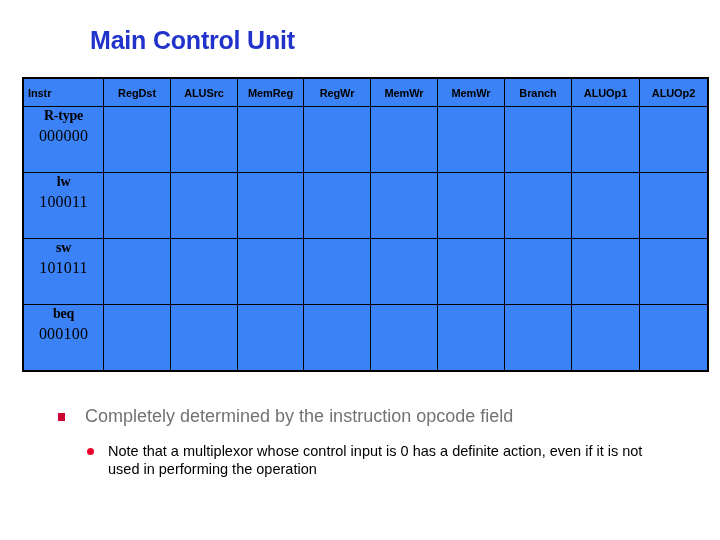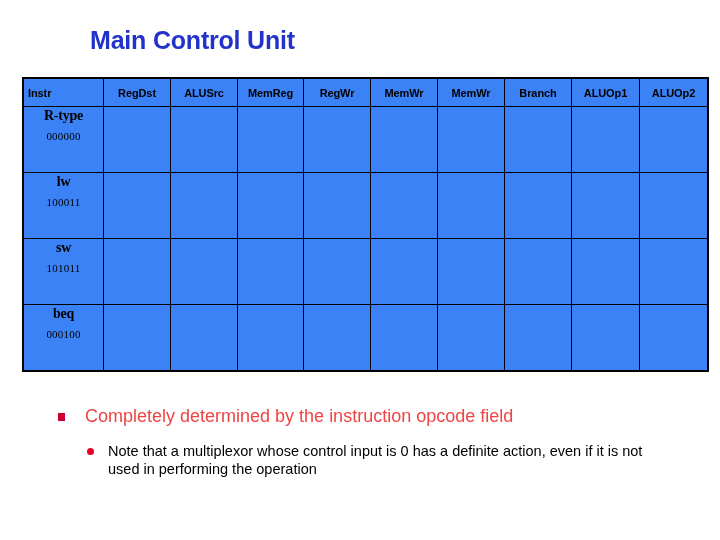--- a/index.html
+++ b/index.html
@@ -69,41 +69,41 @@
   }
   .instr-name {
     display: block;
     font-size: 14px;
     font-weight: bold;
     line-height: 17px;
     letter-spacing: -0.2px;
   }
   .instr-opcode {
     display: block;
-    font-size: 11px;
+    font-size: 16px;
     font-weight: normal;
     line-height: 16px;
     margin-top: 4px;
     letter-spacing: 0.2px;
   }
   .signal-cell { }
 
   
   #bullet-list {
     position: absolute;
     left: 0;
     top: 405px;
     width: 720px;
   }
   .bullet-l1 {
     position: relative;
     padding-left: 85px;
     font-size: 18px;
     line-height: 22px;
-    color: #ef4444;
+    color: #737373;
   }
   .bullet-l1 .marker-square {
     position: absolute;
     left: 58px;
     top: 8px;
     width: 7px;
     height: 8px;
     background: #CC0033;
     display: block;
   }

